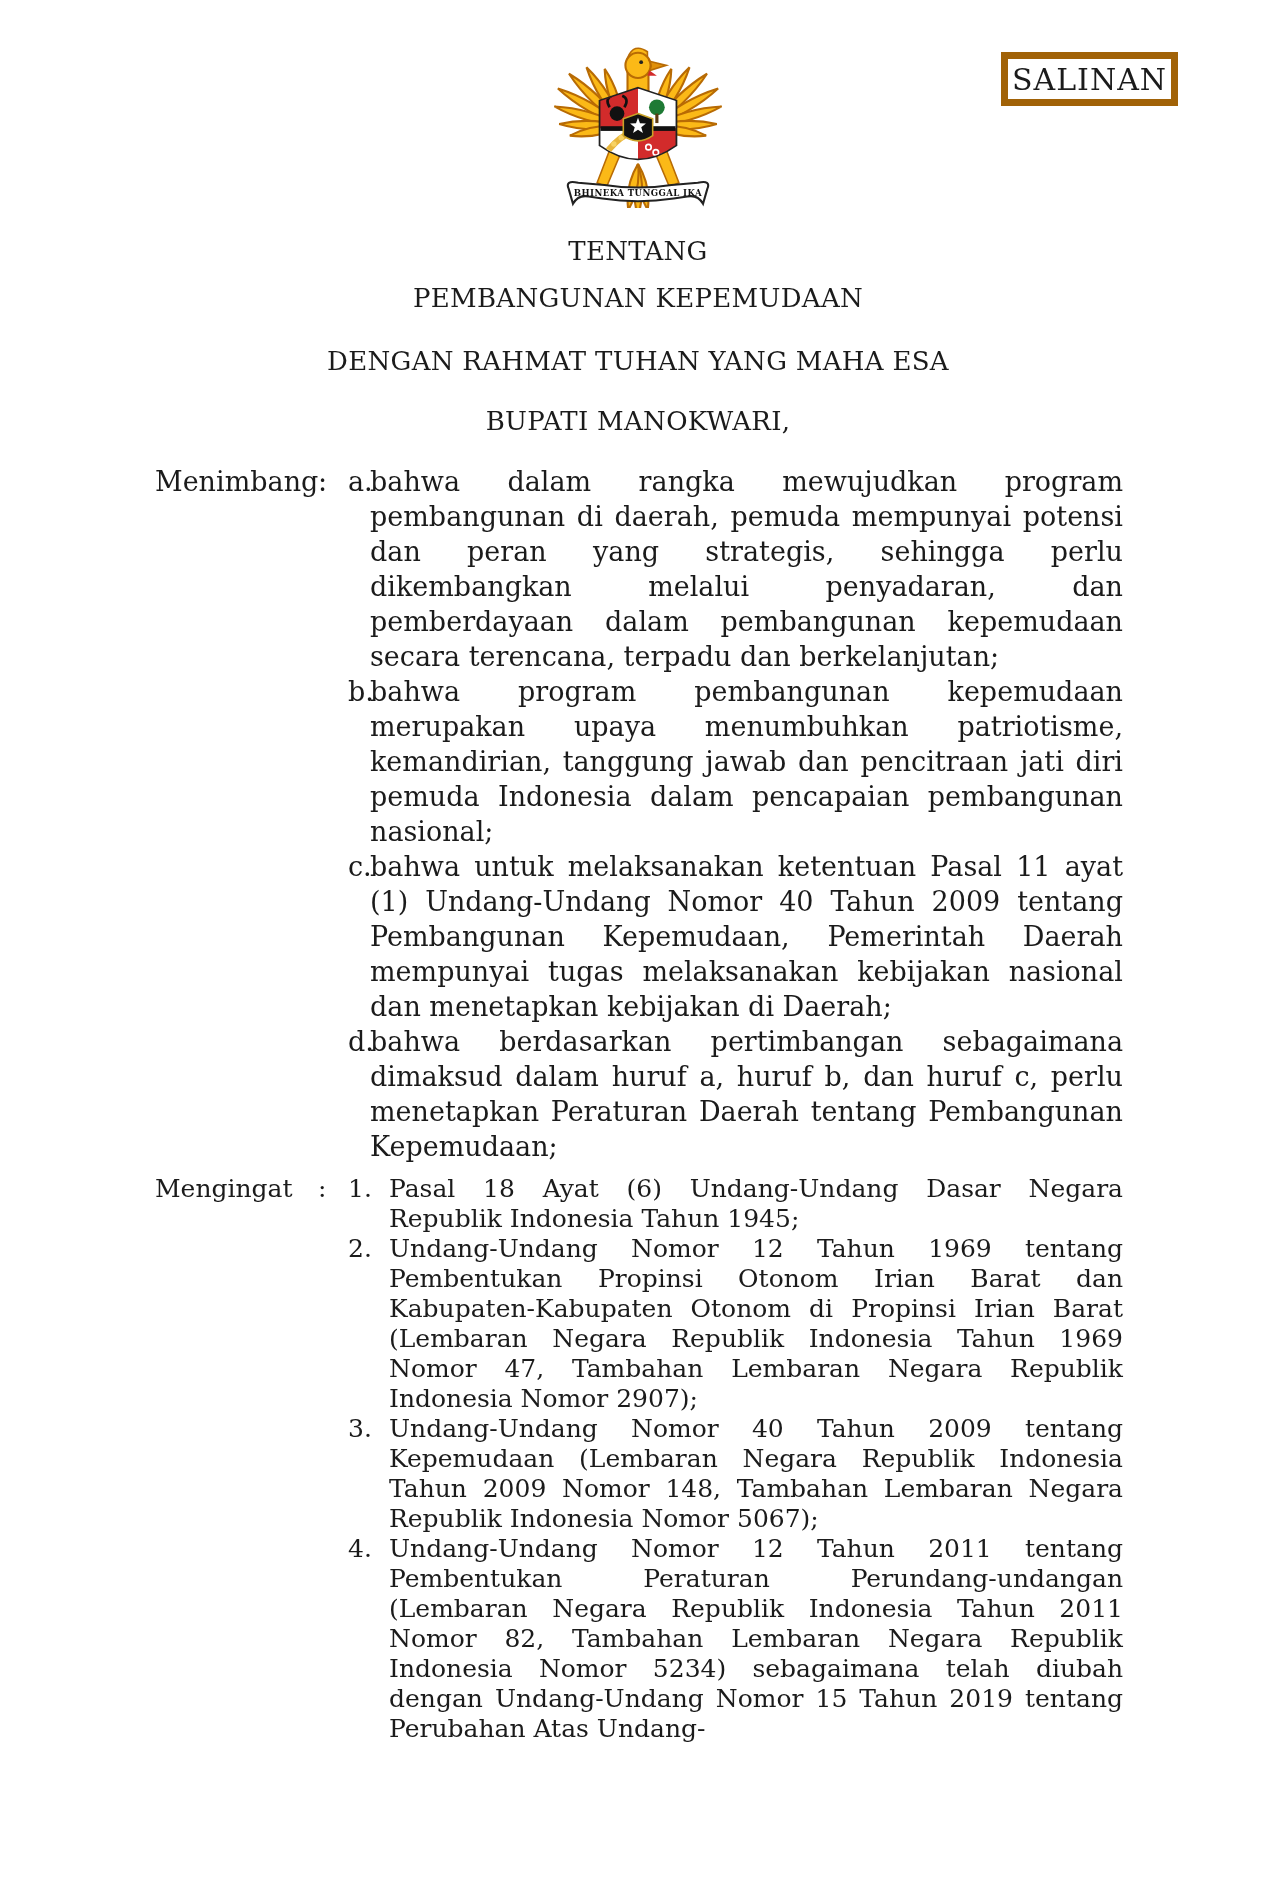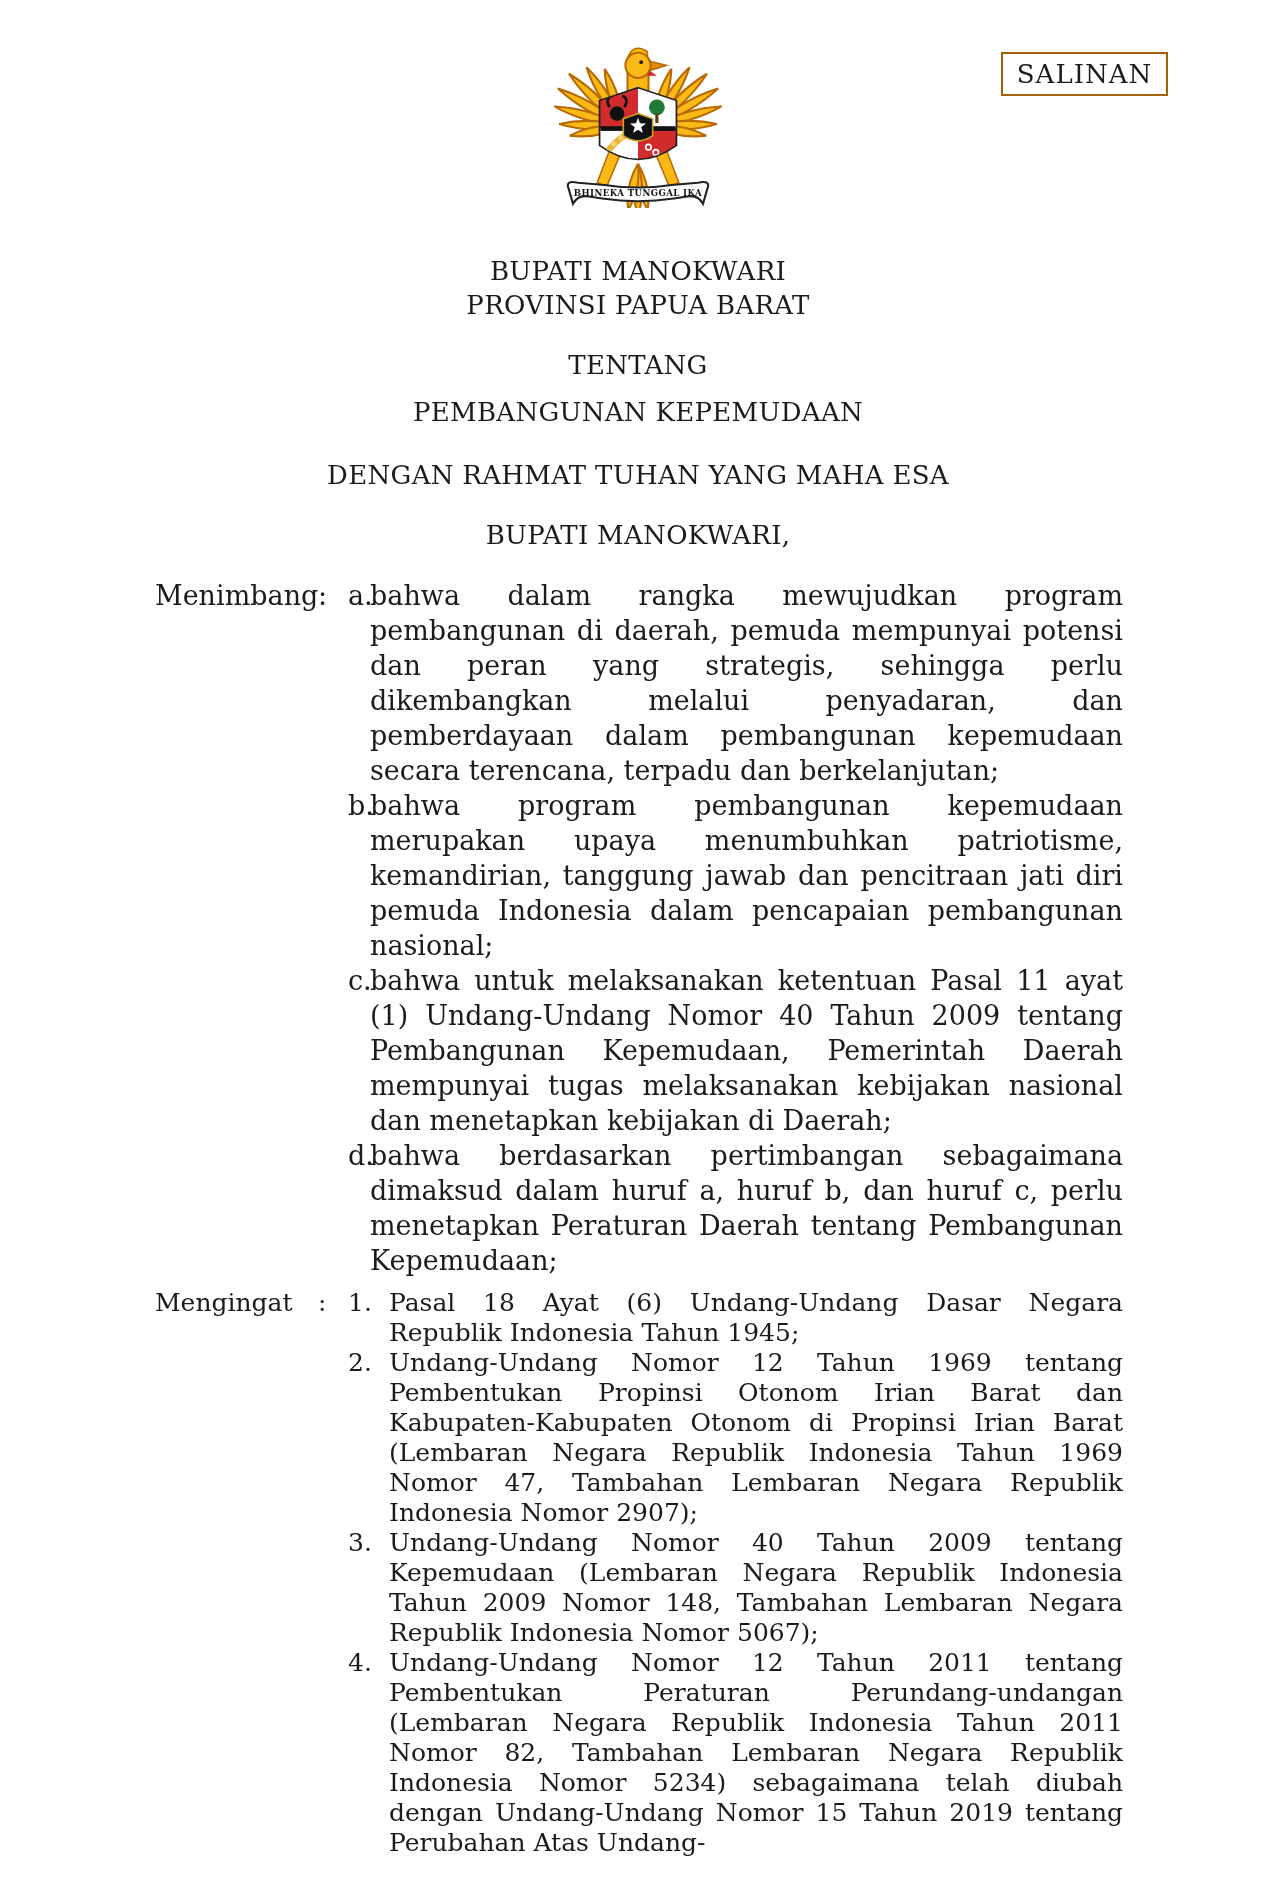--- a/index.html
+++ b/index.html
@@ -8,23 +8,23 @@
     width:1276px;height:1902px;
     margin:0 auto;
     background:#ffffff;
     color:#1b1b1b;
     font-family:"DejaVu Serif","Liberation Serif",serif;
     overflow:hidden;
   }
   .stamp{
     position:absolute;top:52px;left:1001px;
     width:163px;height:40px;
-    border:2px solid #a16207;
+    border:7px solid #a16207;
     display:flex;align-items:center;justify-content:center;
-    font-size:26px;letter-spacing:1px;
+    font-size:30px;letter-spacing:1px;
   }
   .emblem{width:206px;height:172px;margin:36px auto 0;display:flex;}
   .emblem svg{width:100%;height:100%;}
   .hblock,.hline{text-align:center;font-size:26px;line-height:34px;letter-spacing:.3px;}
   .hb1{margin-top:46px;}
   .hb2{margin-top:13px;}
   .tentang{margin-top:26px;}
   .subject{margin-top:13px;}
   .invocation{margin-top:29px;}
   .official{margin-top:26px;}
@@ -122,24 +122,20 @@
         <polygon fill="#ffffff" points="110,84 111.9,89.3 117.6,89.5 113.1,93 114.7,98.5 110,95.3 105.3,98.5 106.9,93 102.4,89.5 108.1,89.3"></polygon>
       </g>
 
       <g>
         <path d="M44 152 Q40 143 53 146 L78 148 Q110 153 142 148 L167 146 Q180 143 176 152 L172 166 Q167 157 157 159 L144 161 Q110 166 76 161 L63 159 Q53 157 48 166 Z" fill="#ffffff" stroke="#222222" stroke-width="2"></path>
         <text x="110" y="158.5" text-anchor="middle" font-size="8.2" letter-spacing="0.4" font-family="DejaVu Serif, Liberation Serif, serif" font-weight="bold" fill="#111111">BHINEKA TUNGGAL IKA</text>
       </g>
     </svg>
   </div>
 
-  <div class="hblock hb1">
-    <div>BUPATI MANOKWARI</div>
-    <div>PROVINSI PAPUA BARAT</div>
-  </div>
 
   <div class="hblock hb2">
   </div>
 
   <div class="hline tentang">TENTANG</div>
   <div class="hline subject">PEMBANGUNAN KEPEMUDAAN</div>
   <div class="hline invocation">DENGAN RAHMAT TUHAN YANG MAHA ESA</div>
   <div class="hline official">BUPATI MANOKWARI,</div>
 
   <div class="clause menimbang">

